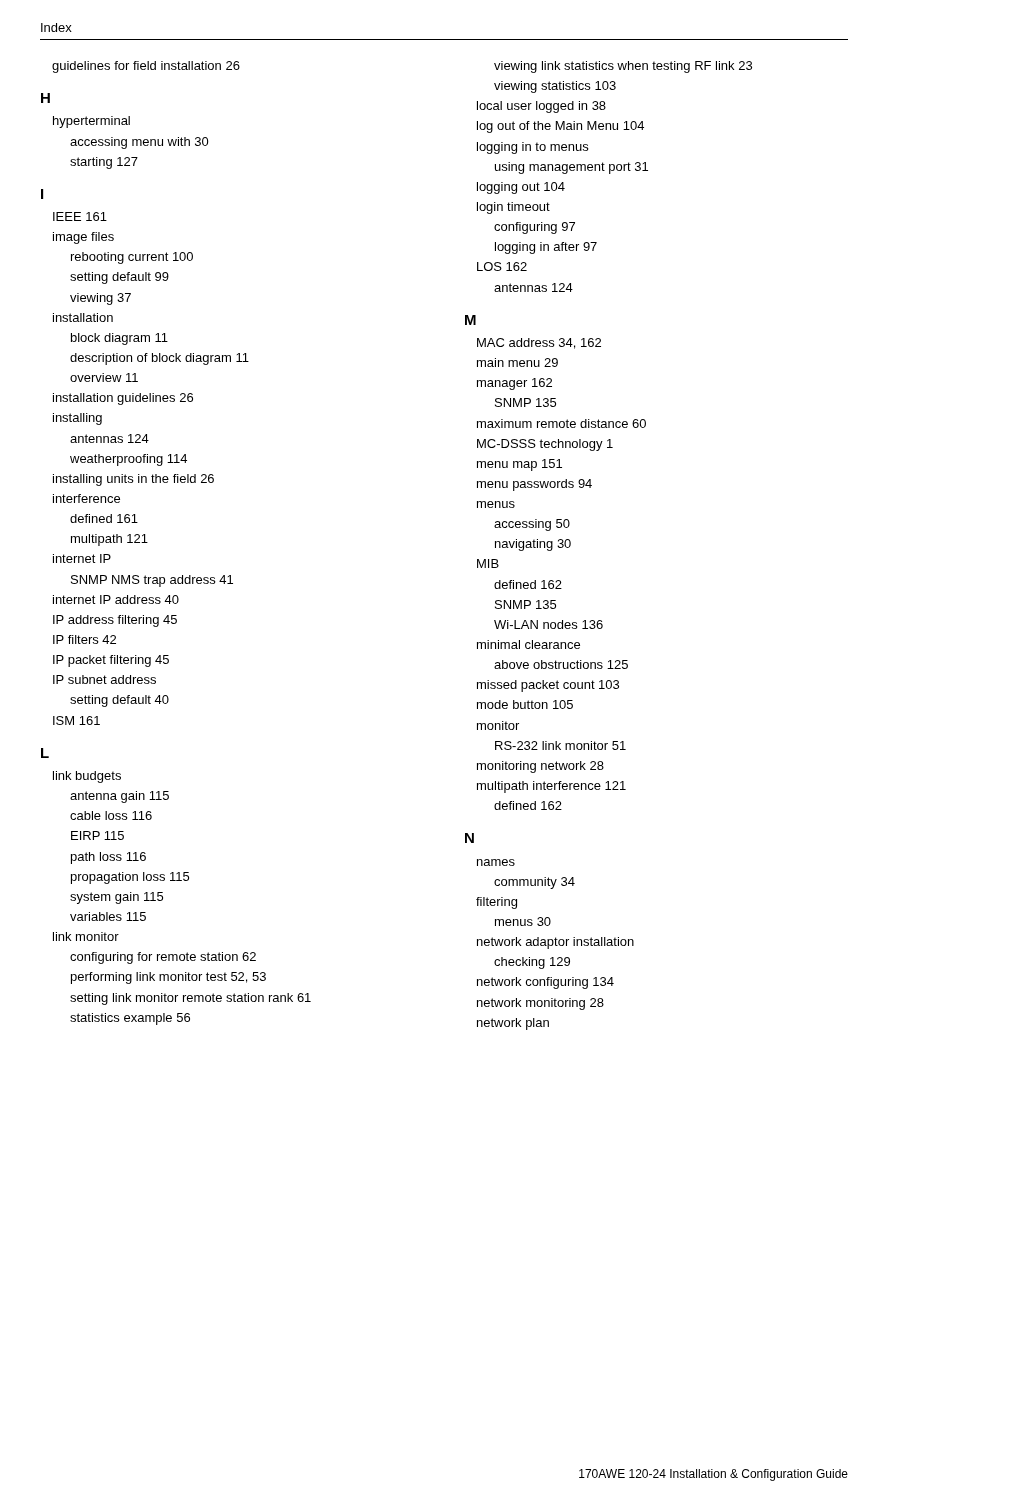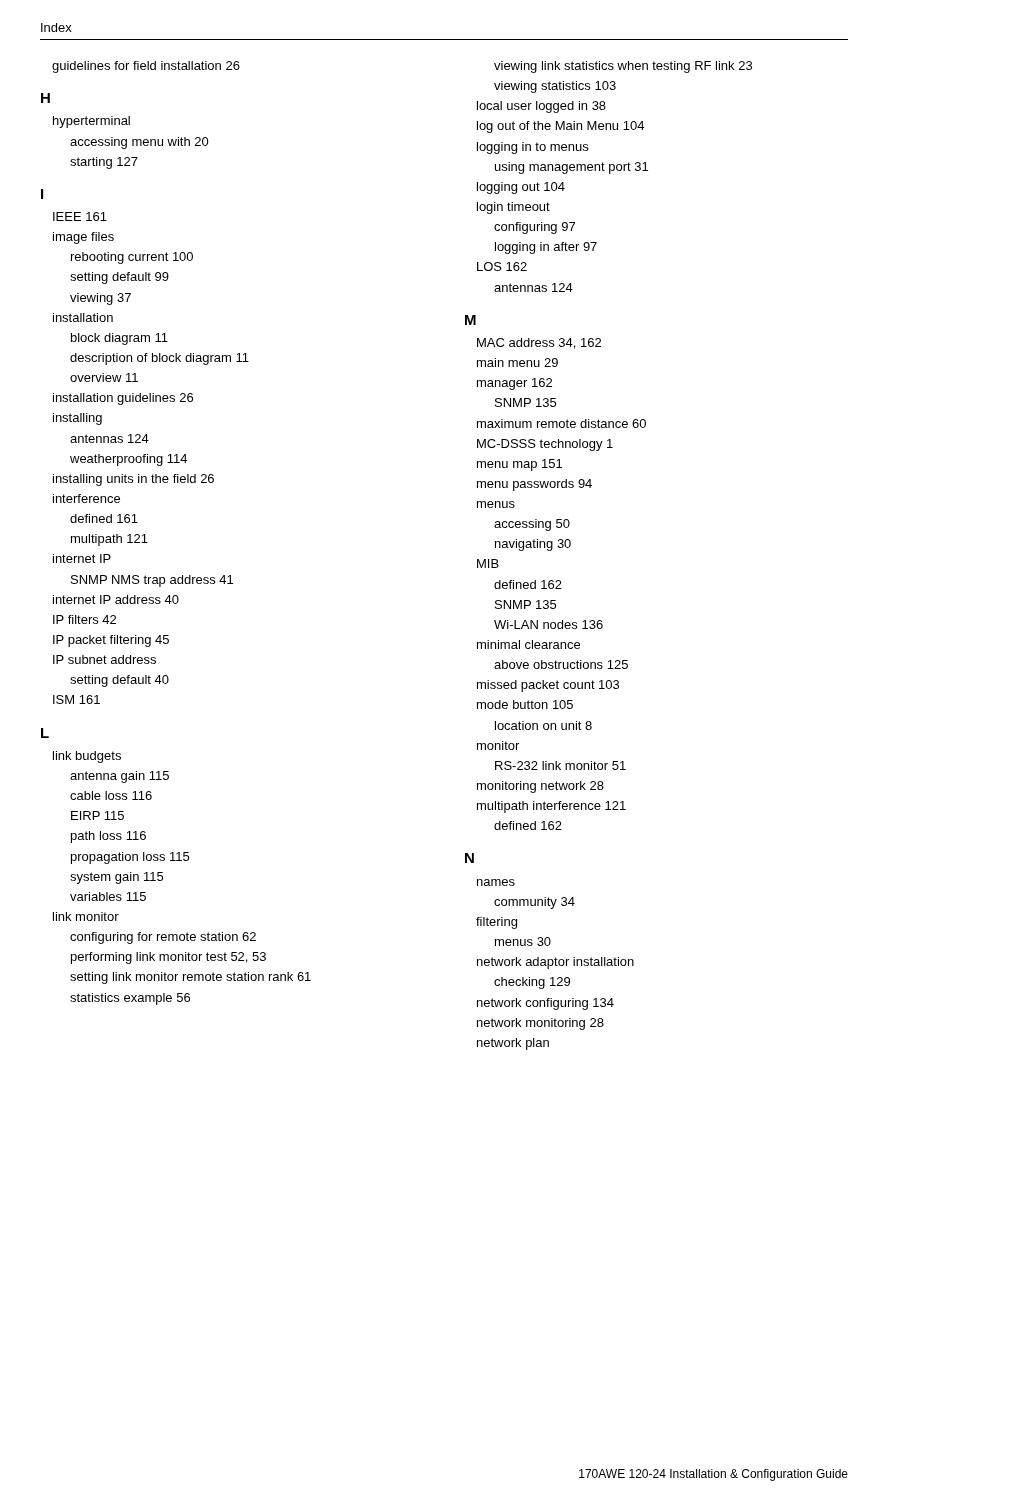--- a/index.html
+++ b/index.html
@@ -68,21 +68,21 @@
 <div class="page">
   <div class="header-bar">
     <span class="header-title">Index</span>
   </div>
 
   <div class="two-col">
     <div class="col" id="left-col">
         <div class="entry top-level">guidelines for field installation 26</div>
         <div class="entry section-letter">H</div>
         <div class="entry top-level">hyperterminal</div>
-        <div class="entry sub-level">accessing menu with 20</div>
+        <div class="entry sub-level">accessing menu with 30</div>
         <div class="entry sub-level">starting 127</div>
         <div class="entry section-letter">I</div>
         <div class="entry top-level">IEEE 161</div>
         <div class="entry top-level">image files</div>
         <div class="entry sub-level">rebooting current 100</div>
         <div class="entry sub-level">setting default 99</div>
         <div class="entry sub-level">viewing 37</div>
         <div class="entry top-level">installation</div>
         <div class="entry sub-level">block diagram 11</div>
         <div class="entry sub-level">description of block diagram 11</div>
@@ -91,20 +91,21 @@
         <div class="entry top-level">installing</div>
         <div class="entry sub-level">antennas 124</div>
         <div class="entry sub-level">weatherproofing 114</div>
         <div class="entry top-level">installing units in the field 26</div>
         <div class="entry top-level">interference</div>
         <div class="entry sub-level">defined 161</div>
         <div class="entry sub-level">multipath 121</div>
         <div class="entry top-level">internet IP</div>
         <div class="entry sub-level">SNMP NMS trap address 41</div>
         <div class="entry top-level">internet IP address 40</div>
+        <div class="entry top-level">IP address filtering 45</div>
         <div class="entry top-level">IP filters 42</div>
         <div class="entry top-level">IP packet filtering 45</div>
         <div class="entry top-level">IP subnet address</div>
         <div class="entry sub-level">setting default 40</div>
         <div class="entry top-level">ISM 161</div>
         <div class="entry section-letter">L</div>
         <div class="entry top-level">link budgets</div>
         <div class="entry sub-level">antenna gain 115</div>
         <div class="entry sub-level">cable loss 116</div>
         <div class="entry sub-level">EIRP 115</div>
@@ -144,21 +145,20 @@
         <div class="entry sub-level">accessing 50</div>
         <div class="entry sub-level">navigating 30</div>
         <div class="entry top-level">MIB</div>
         <div class="entry sub-level">defined 162</div>
         <div class="entry sub-level">SNMP 135</div>
         <div class="entry sub-level">Wi-LAN nodes 136</div>
         <div class="entry top-level">minimal clearance</div>
         <div class="entry sub-level">above obstructions 125</div>
         <div class="entry top-level">missed packet count 103</div>
         <div class="entry top-level">mode button 105</div>
-        <div class="entry sub-level">location on unit 8</div>
         <div class="entry top-level">monitor</div>
         <div class="entry sub-level">RS-232 link monitor 51</div>
         <div class="entry top-level">monitoring network 28</div>
         <div class="entry top-level">multipath interference 121</div>
         <div class="entry sub-level">defined 162</div>
         <div class="entry section-letter">N</div>
         <div class="entry top-level">names</div>
         <div class="entry sub-level">community 34</div>
         <div class="entry top-level">filtering</div>
         <div class="entry sub-level">menus 30</div>

